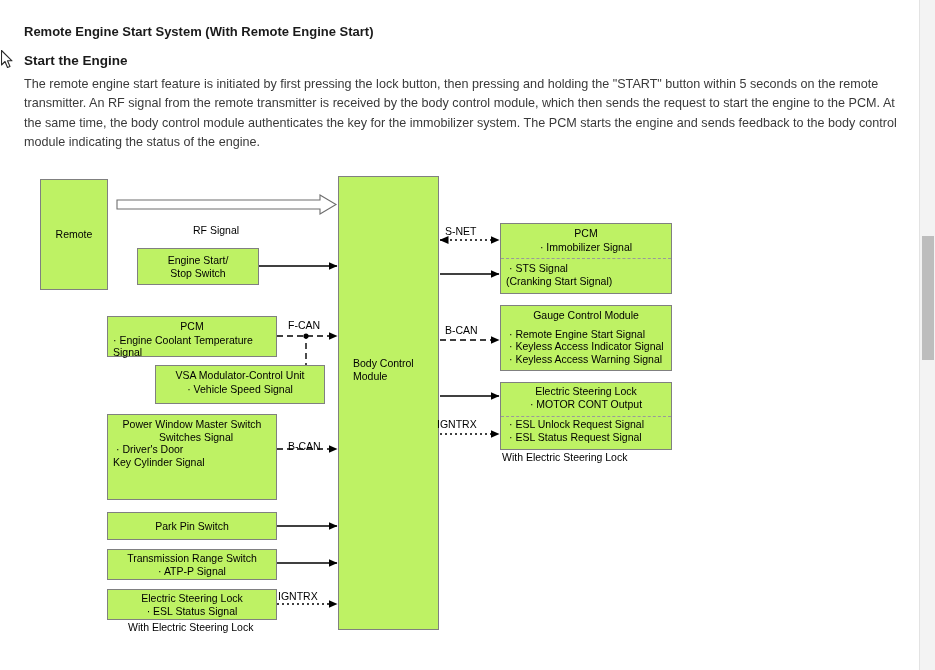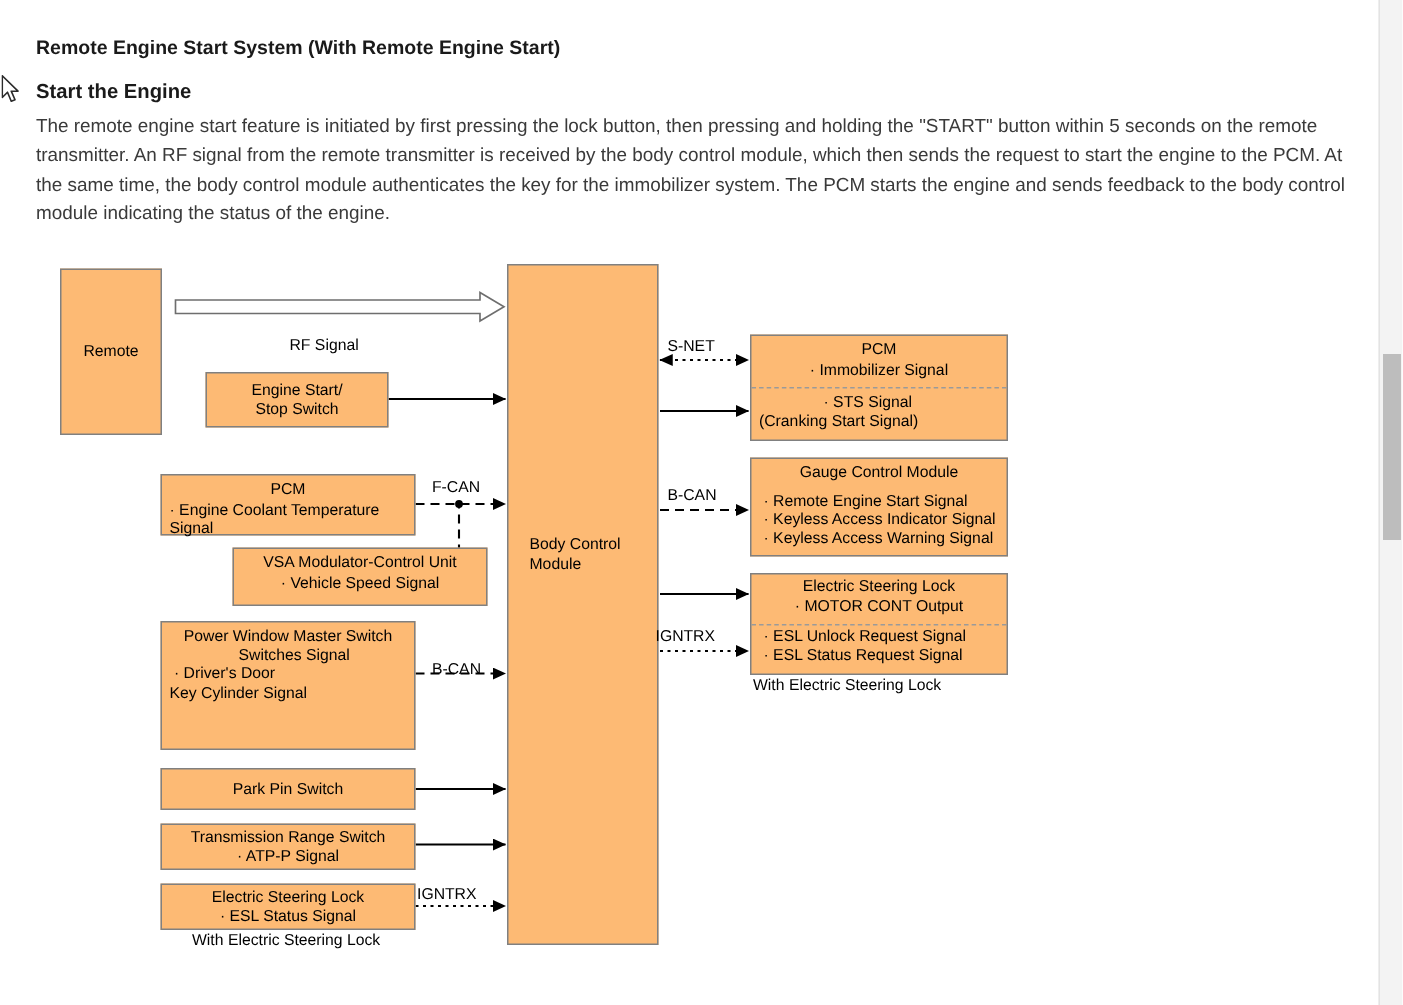--- a/index.html
+++ b/index.html
@@ -81,21 +81,21 @@
     left: 0px;
     top: 0px;
     width: 919px;
     height: 670px;
   }
 
   .dbox {
     position: absolute;
     box-sizing: border-box;
     border: 1px solid #808080;
-    background: #fdba74;
+    background: #bef264;
     font-size: 10.5px;
     line-height: 12.6px;
     color: #000000;
   }
   .dbox .t-center { text-align: center; }
   .dbox .t-left   { text-align: left; }
 
   .box-title {
     text-align: center;
     padding-top: 3px;
@@ -264,21 +264,21 @@
   </div>
 
   <div class="netlabel" style="left:445px; top:225px;">S-NET</div>
   <div class="netlabel" style="left:445px; top:324px;">B-CAN</div>
   <div class="netlabel" style="left:437px; top:418px;">IGNTRX</div>
 
   <div class="dbox" style="left:500px; top:223px; width:172px; height:71px;">
     <div class="box-title">PCM</div>
     <div class="box-lines t-center">· Immobilizer Signal</div>
     <div class="divider" style="top:34px;"></div>
-    <div class="box-lines t-left indent" style="padding-top:9px;margin-left:40px;">· STS Signal</div>
+    <div class="box-lines t-left indent" style="padding-top:9px;">· STS Signal</div>
     <div class="box-lines t-left" style="padding-top:0;">(Cranking Start Signal)</div>
   </div>
 
   <div class="dbox" style="left:500px; top:305px; width:172px; height:66px;">
     <div class="box-title">Gauge Control Module</div>
     <div class="box-lines t-left indent" style="padding-top:6px;">· Remote Engine Start Signal</div>
     <div class="box-lines t-left indent" style="padding-top:0;">· Keyless Access Indicator Signal</div>
     <div class="box-lines t-left indent" style="padding-top:0;">· Keyless Access Warning Signal</div>
   </div>
 

